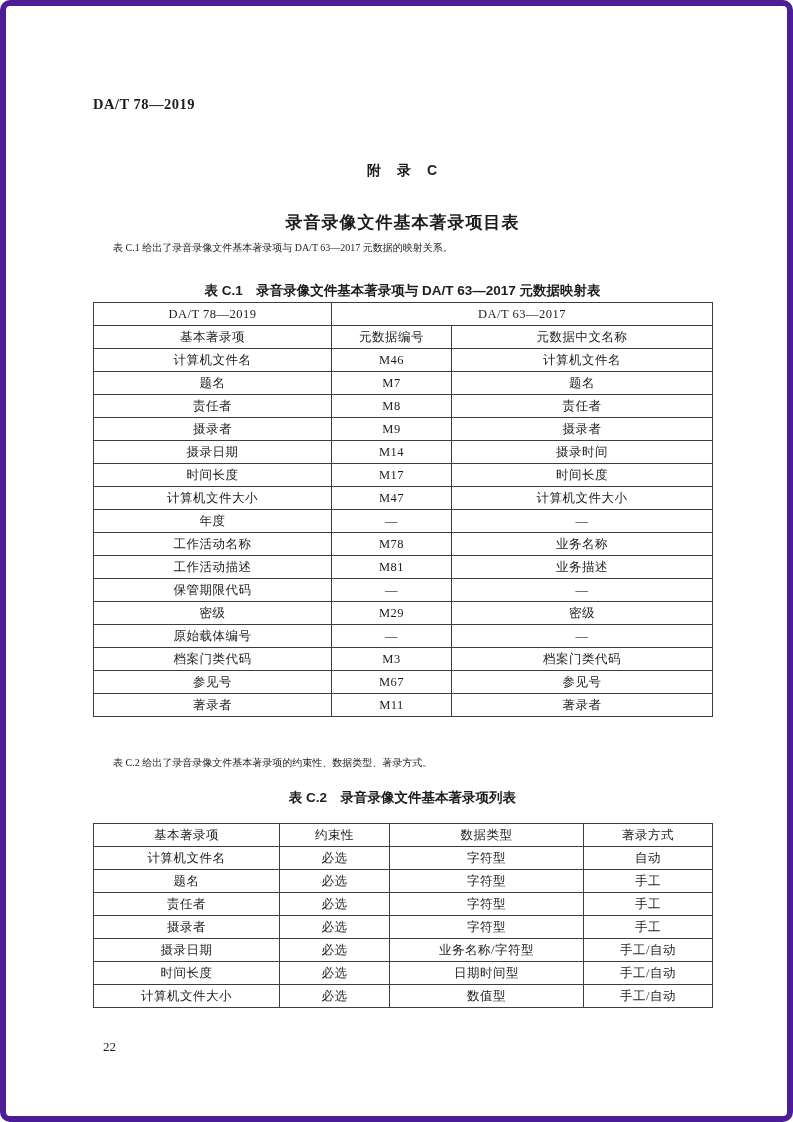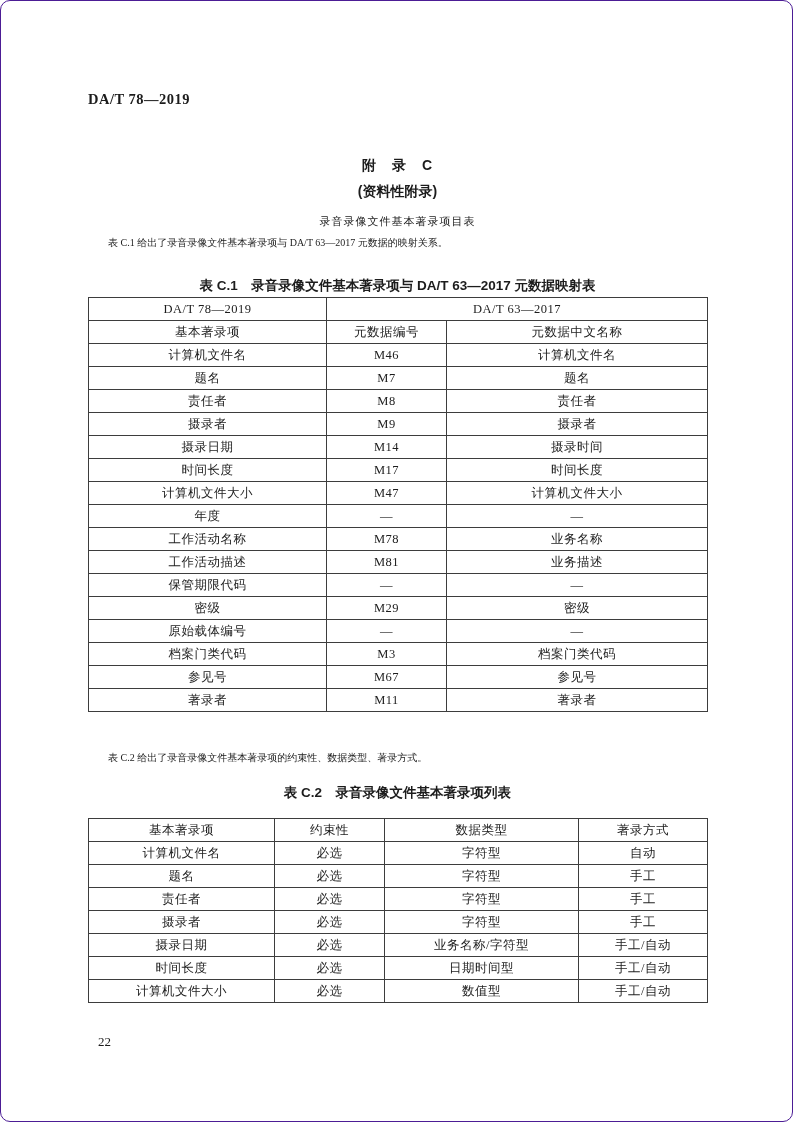--- a/index.html
+++ b/index.html
@@ -7,21 +7,21 @@
   body {
     font-family: "Liberation Serif", "DejaVu Serif", serif;
     color: #1c1c1c;
     width: 793px;
   }
   .page {
     position: relative;
     width: 793px;
     height: 1122px;
     background: #ffffff;
-    border: 1px solid #4c1d95;
+    border: 6px solid #4c1d95;
     border-radius: 10px;
     overflow: hidden;
   }
   .doc-header {
     position: absolute;
     left: 87px;
     top: 90px;
     font-weight: bold;
     font-size: 14.5px;
     letter-spacing: 0.5px;
@@ -42,24 +42,23 @@
   }
   .appendix-subtitle {
     top: 182px;
     font-family: "Liberation Sans", "DejaVu Sans", sans-serif;
     font-weight: bold;
     font-size: 14px;
   }
   .appendix-heading {
     top: 205px;
     font-family: "Liberation Sans", "DejaVu Sans", sans-serif;
-    font-weight: normal;
-    font-size: 11px;
+    font-weight: bold;
+    font-size: 17px;
     letter-spacing: 1px;
-    margin-top: 8px;
   }
   .body-paragraph {
     position: absolute;
     left: 87px;
     width: 619px;
     font-size: 10px;
     line-height: 18px;
     text-indent: 2em;
   }
   .p1 { top: 233px; }
@@ -111,21 +110,20 @@
   }
 </style>
 </head>
 <body>
 
 <div class="page">
 
   <div class="doc-header">DA/T 78—2019</div>
 
   <div class="center-line appendix-title">附　录　C</div>
-  <div class="center-line appendix-subtitle">(资料性附录)</div>
   <div class="center-line appendix-heading">录音录像文件基本著录项目表</div>
 
   <div class="body-paragraph p1">表 C.1 给出了录音录像文件基本著录项与 DA/T 63—2017 元数据的映射关系。</div>
 
   <div class="table-caption caption-c1">表 C.1　录音录像文件基本著录项与 DA/T 63—2017 元数据映射表</div>
 
   <table class="table-c1">
     <colgroup>
         <col>
         <col>

